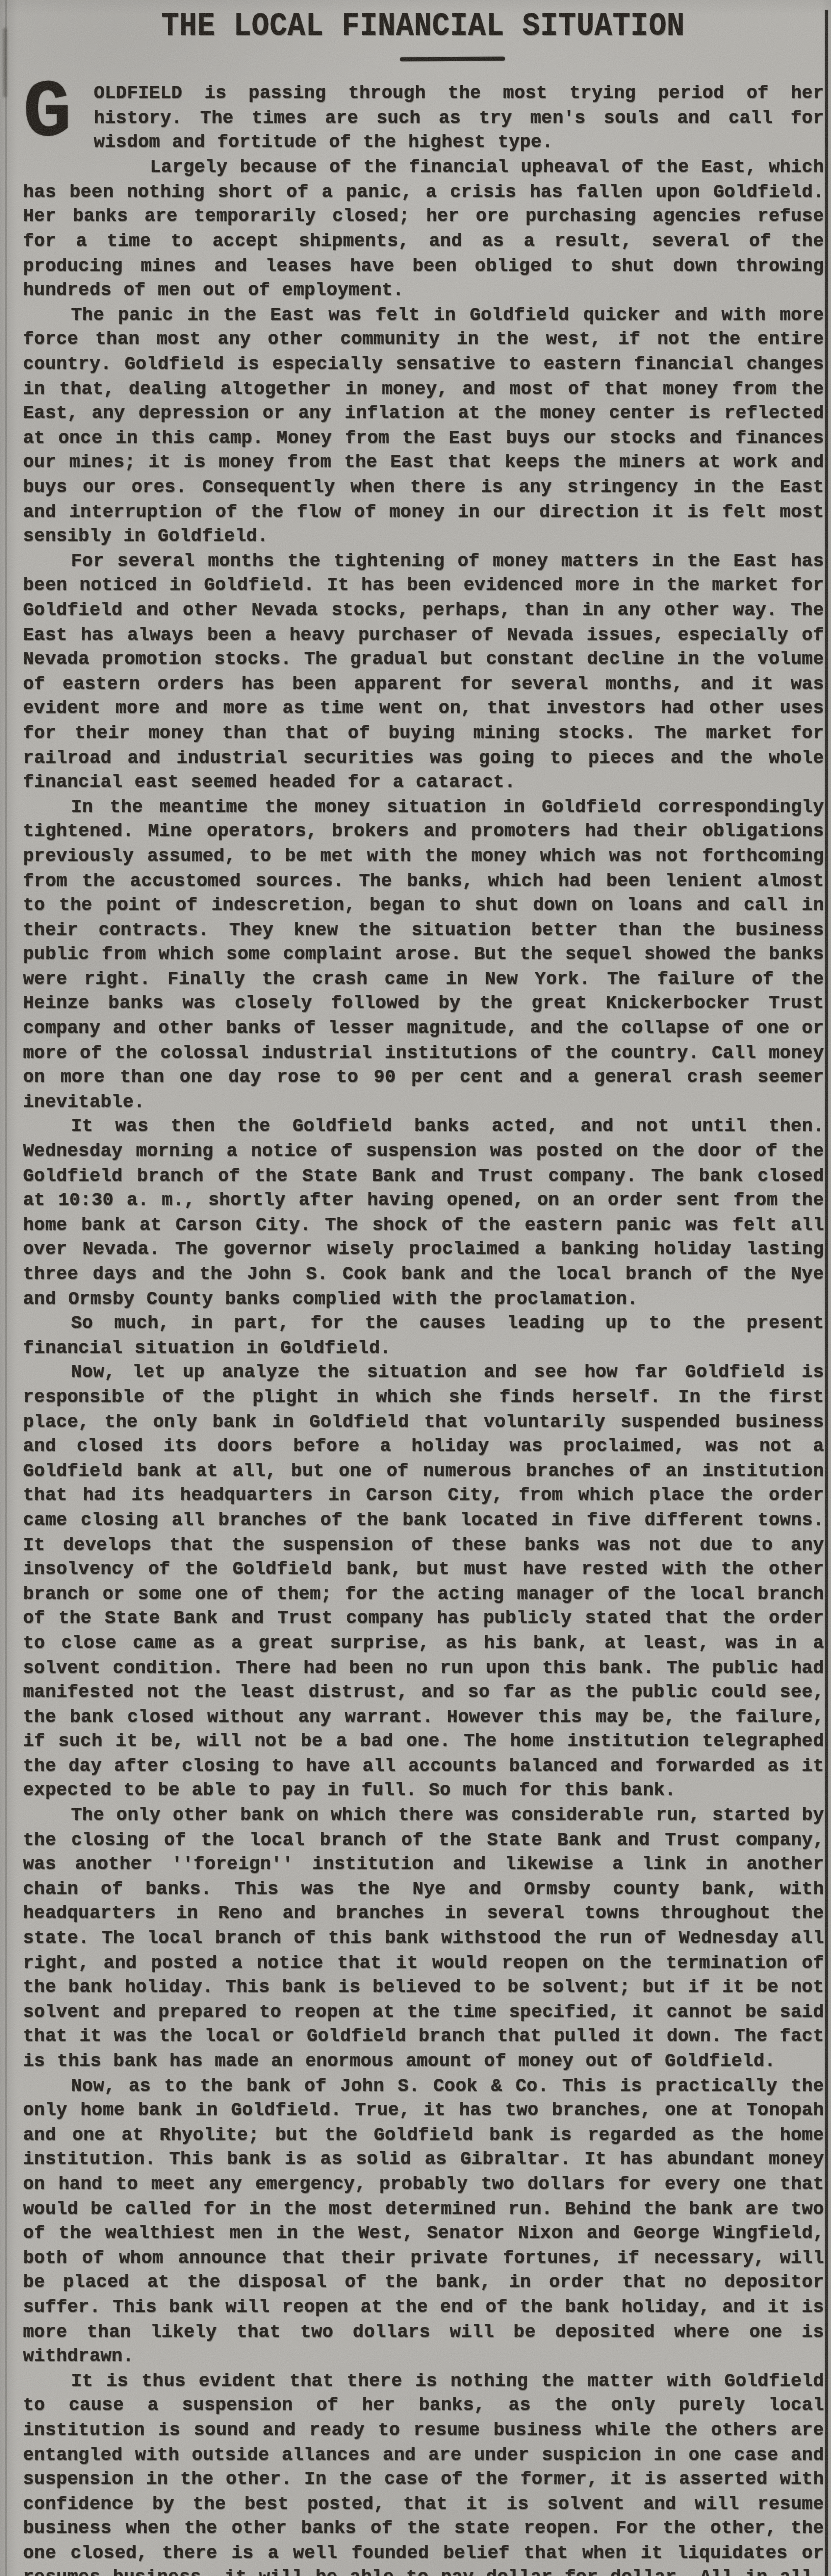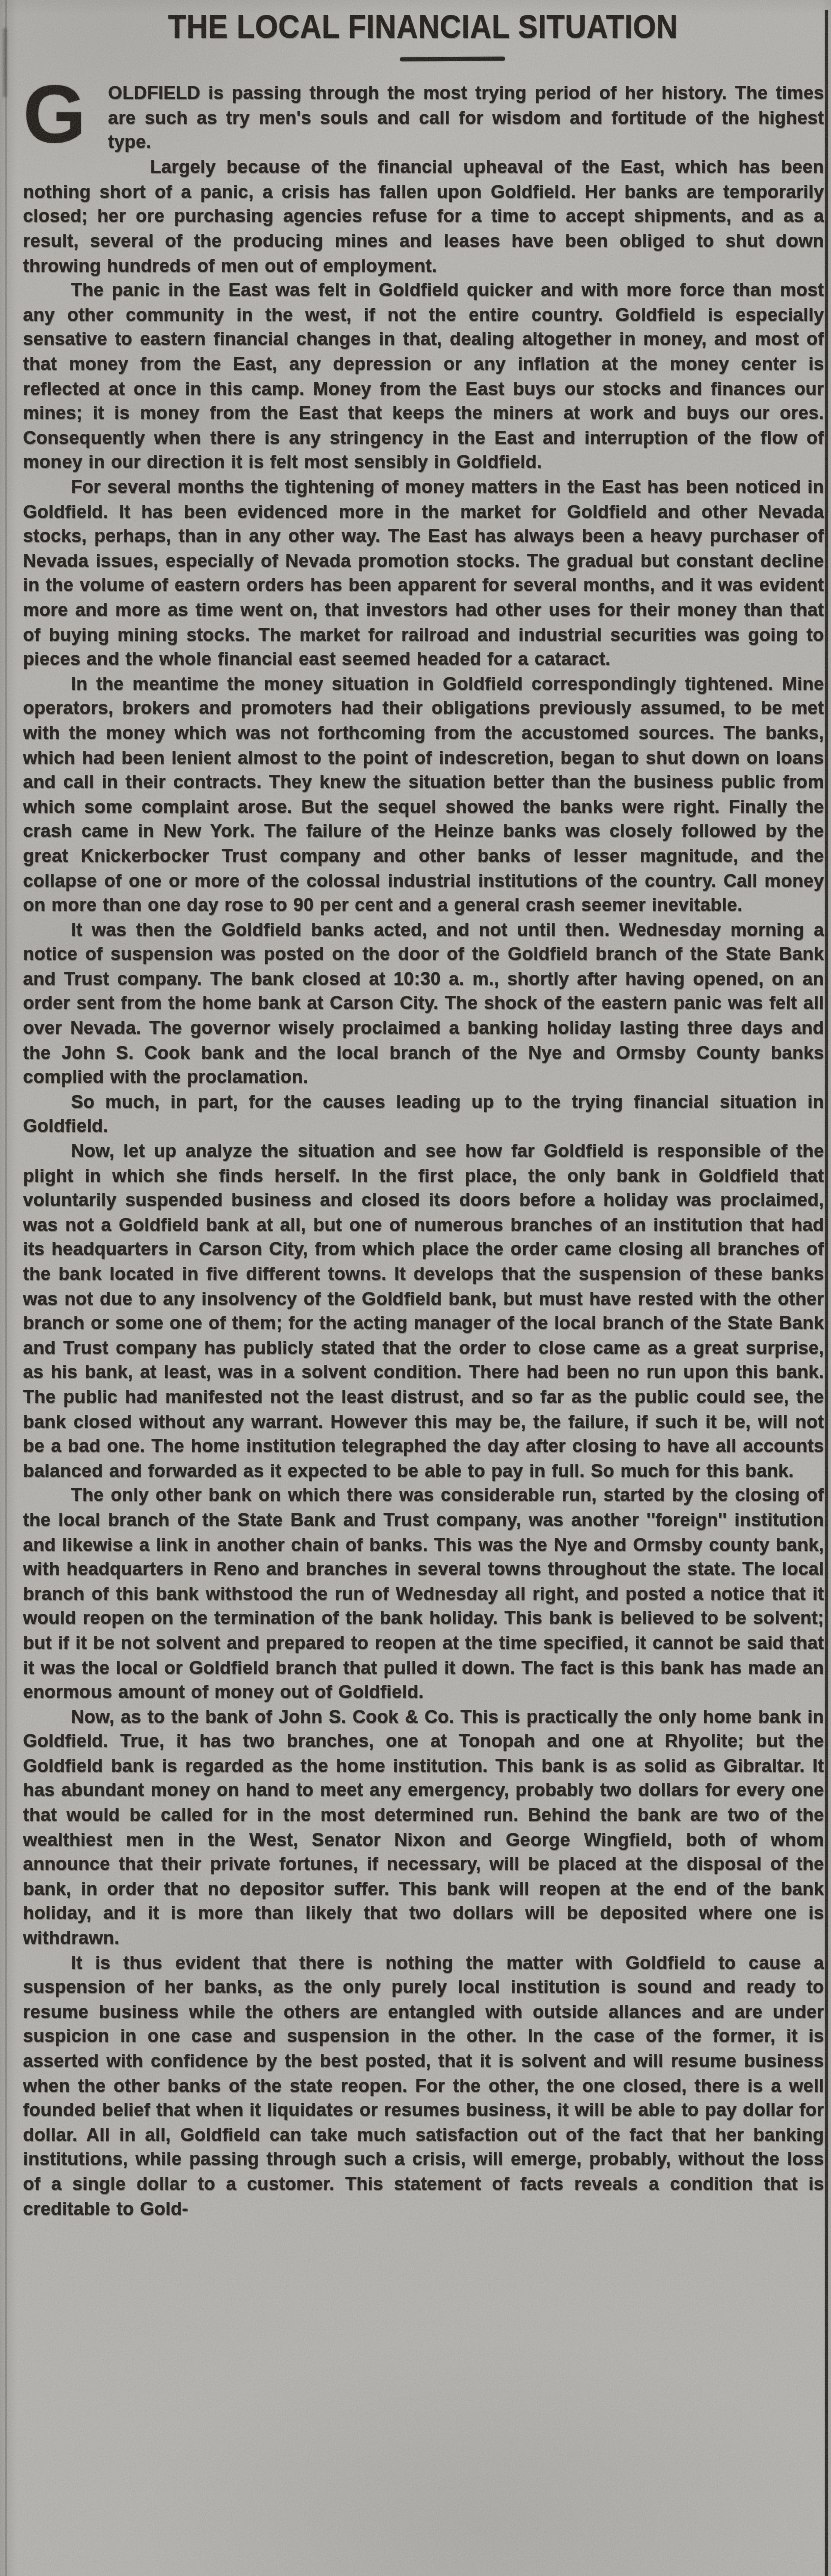--- a/index.html
+++ b/index.html
@@ -15,21 +15,21 @@
       linear-gradient(90deg, rgba(0,0,0,0.13), rgba(0,0,0,0) 17px),
       linear-gradient(270deg, rgba(0,0,0,0.06), rgba(0,0,0,0) 10.3px),
       linear-gradient(180deg, rgba(0,0,0,0.05), rgba(0,0,0,0) 15px),
       radial-gradient(435px 241px at 14% 1%, rgba(0,0,0,0.05), rgba(0,0,0,0) 70%),
       radial-gradient(515px 298px at 52% 7%, rgba(255,255,255,0.08), rgba(0,0,0,0) 72%),
       radial-gradient(263px 149px at 16% 17%, rgba(0,0,0,0.055), rgba(0,0,0,0) 70%),
       radial-gradient(241px 172px at 10% 37%, rgba(0,0,0,0.05), rgba(0,0,0,0) 70%),
       radial-gradient(389px 252px at 82% 54%, rgba(255,255,255,0.065), rgba(0,0,0,0) 72%),
       radial-gradient(321px 206px at 28% 77%, rgba(0,0,0,0.045), rgba(0,0,0,0) 70%),
       radial-gradient(470px 252px at 58% 98%, rgba(0,0,0,0.05), rgba(0,0,0,0) 75%);
-    font-family:Liberation Sans, sans-serif;
+    font-family:Liberation Mono, monospace;
   }
 
   .grain {
     position:absolute; inset:0; width:100%; height:100%;
     pointer-events:none; z-index:5;
   }
 
   .headline {
     position:absolute; top:8px; left:6.9px; width:832px;
     text-align:center;
@@ -116,21 +116,21 @@
   <div class="title-rule"></div>
 
   <div class="article">
     <p class="para flush"><span class="dropcap">G</span><span>OLDFIELD is passing through the most trying period of her history.  The times are such as try men's souls and call for wisdom and fortitude of the highest type.</span></p>
 
     <p class="para deep">Largely because of the financial upheaval of the East, which has been nothing short of a panic, a crisis has fallen upon Goldfield.  Her banks are temporarily closed; her ore purchasing agencies refuse for a time to accept shipments, and as a result, several of the producing mines and leases have been obliged to shut down throwing hundreds of men out of employment.</p>
     <p class="para">The panic in the East was felt in Goldfield quicker and with more force than most any other community in the west, if not the entire country.  Goldfield is especially sensative to eastern financial changes in that, dealing altogether in money, and most of that money from the East, any depression or any inflation at the money center is reflected at once in this camp.  Money from the East buys our stocks and finances our mines; it is money from the East that keeps the miners at work and buys our ores.  Consequently when there is any stringency in the East and interruption of the flow of money in our direction it is felt most sensibly in Goldfield.</p>
     <p class="para">For several months the tightening of money matters in the East has been noticed in Goldfield.  It has been evidenced more in the market for Goldfield and other Nevada stocks, perhaps, than in any other way.  The East has always been a heavy purchaser of Nevada issues, especially of Nevada promotion stocks.  The gradual but constant decline in the volume of eastern orders has been apparent for several months, and it was evident more and more as time went on, that investors had other uses for their money than that of buying mining stocks.  The market for railroad and industrial securities was going to pieces and the whole financial east seemed headed for a cataract.</p>
     <p class="para">In the meantime the money situation in Goldfield correspondingly tightened. Mine operators, brokers and promoters had their obligations previously assumed, to be met with the money which was not forthcoming from the accustomed sources.  The banks, which had been lenient almost to the point of indescretion, began to shut down on loans and call in their contracts.  They knew the situation better than the business public from which some complaint arose.  But the sequel showed the banks were right.  Finally the crash came in New York.  The failure of the Heinze banks was closely followed by the great Knickerbocker Trust company and other banks of lesser magnitude, and the collapse of one or more of the colossal industrial institutions of the country.  Call money on more than one day rose to 90 per cent and a general crash seemer inevitable.</p>
     <p class="para">It was then the Goldfield banks acted, and not until then.  Wednesday morning a notice of suspension was posted on the door of the Goldfield branch of the State Bank and Trust company.  The bank closed at 10:30 a. m., shortly after having opened, on an order sent from the home bank at Carson City.  The shock of the eastern panic was felt all over Nevada.  The governor wisely proclaimed a banking holiday lasting three days and the John S. Cook bank and the local branch of the Nye and Ormsby County banks complied with the proclamation.</p>
-    <p class="para">So much, in part, for the causes leading up to the trying financial situation in Goldfield.</p>
+    <p class="para">So much, in part, for the causes leading up to the present financial situation in Goldfield.</p>
     <p class="para">Now, let up analyze the situation and see how far Goldfield is responsible of the plight in which she finds herself.  In the first place, the only bank in Goldfield that voluntarily suspended business and closed its doors before a holiday was proclaimed, was not a Goldfield bank at all, but one of numerous branches of an institution that had its headquarters in Carson City, from which place the order came closing all branches of the bank located in five different towns. It develops that the suspension of these banks was not due to any insolvency of the Goldfield bank, but must have rested with the other branch or some one of them; for the acting manager of the local branch of the State Bank and Trust company has publicly stated that the order to close came as a great surprise, as his bank, at least, was in a solvent condition.  There had been no run upon this bank.  The public had manifested not the least distrust, and so far as the public could see, the bank closed without any warrant.  However this may be, the failure, if such it be, will not be a bad one.  The home institution telegraphed the day after closing to have all accounts balanced and forwarded as it expected to be able to pay in full.  So much for this bank.</p>
     <p class="para">The only other bank on which there was considerable run, started by the closing of the local branch of the State Bank and Trust company, was another ''foreign'' institution and likewise a link in another chain of banks.  This was the Nye and Ormsby county bank, with headquarters in Reno and branches in several towns throughout the state.  The local branch of this bank withstood the run of Wednesday all right, and posted a notice that it would reopen on the termination of the bank holiday.  This bank is believed to be solvent; but if it be not solvent and prepared to reopen at the time specified, it cannot be said that it was the local or Goldfield branch that pulled it down.  The fact is this bank has made an enormous amount of money out of Goldfield.</p>
     <p class="para">Now, as to the bank of John S. Cook &amp; Co.  This is practically the only home bank in Goldfield.  True, it has two branches, one at Tonopah and one at Rhyolite; but the Goldfield bank is regarded as the home institution.  This bank is as solid as Gibraltar.  It has abundant money on hand to meet any emergency, probably two dollars for every one that would be called for in the most determined run.  Behind the bank are two of the wealthiest men in the West, Senator Nixon and George Wingfield, both of whom announce that their private fortunes, if necessary, will be placed at the disposal of the bank, in order that no depositor suffer.  This bank will reopen at the end of the bank holiday, and it is more than likely that two dollars will be deposited where one is withdrawn.</p>
     <p class="para">It is thus evident that there is nothing the matter with Goldfield to cause a suspension of her banks, as the only purely local institution is sound and ready to resume business while the others are entangled with outside allances and are under suspicion in one case and suspension in the other.  In the case of the former, it is asserted with confidence by the best posted, that it is solvent and will resume business when the other banks of the state reopen.  For the other, the one closed, there is a well founded belief that when it liquidates or resumes business, it will be able to pay dollar for dollar.  All in all, Goldfield can take much satisfaction out of the fact that her banking institutions, while passing through such a crisis, will emerge, probably, without the loss of a single dollar to a customer.  This statement of facts reveals a condition that is creditable to Gold-</p>
   </div>
 
   <svg class="grain" xmlns="http://www.w3.org/2000/svg" width="832" height="2576" viewBox="0 0 1452 4498">
     <filter id="paperNoise" x="0" y="0" width="100%" height="100%">
       <feTurbulence type="fractalNoise" baseFrequency="0.55" numOctaves="2" seed="7" stitchTiles="stitch"></feTurbulence>
       <feColorMatrix type="saturate" values="0"></feColorMatrix>

